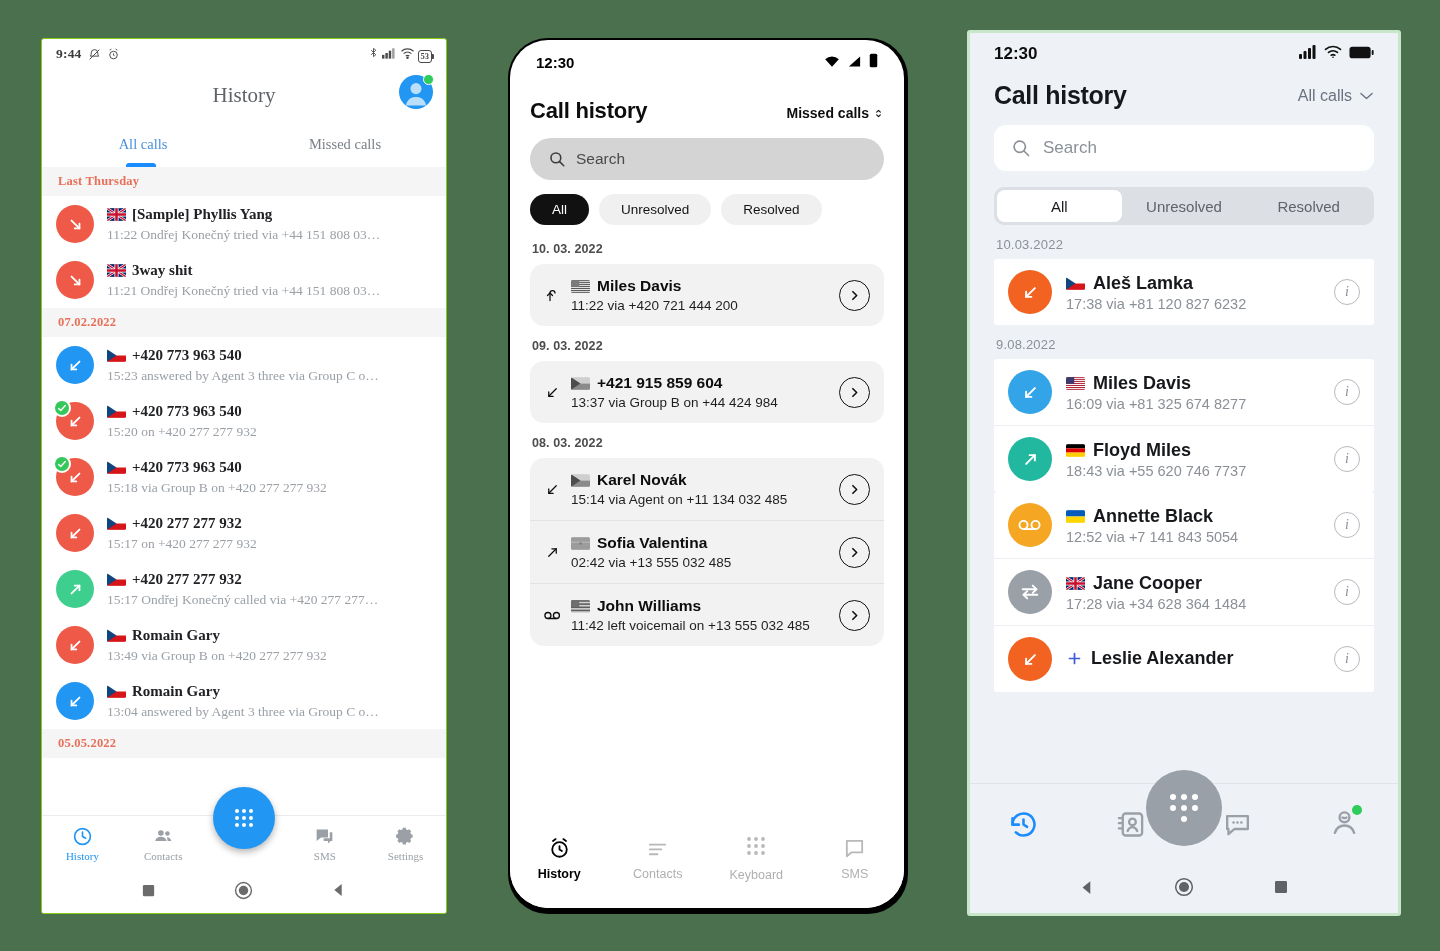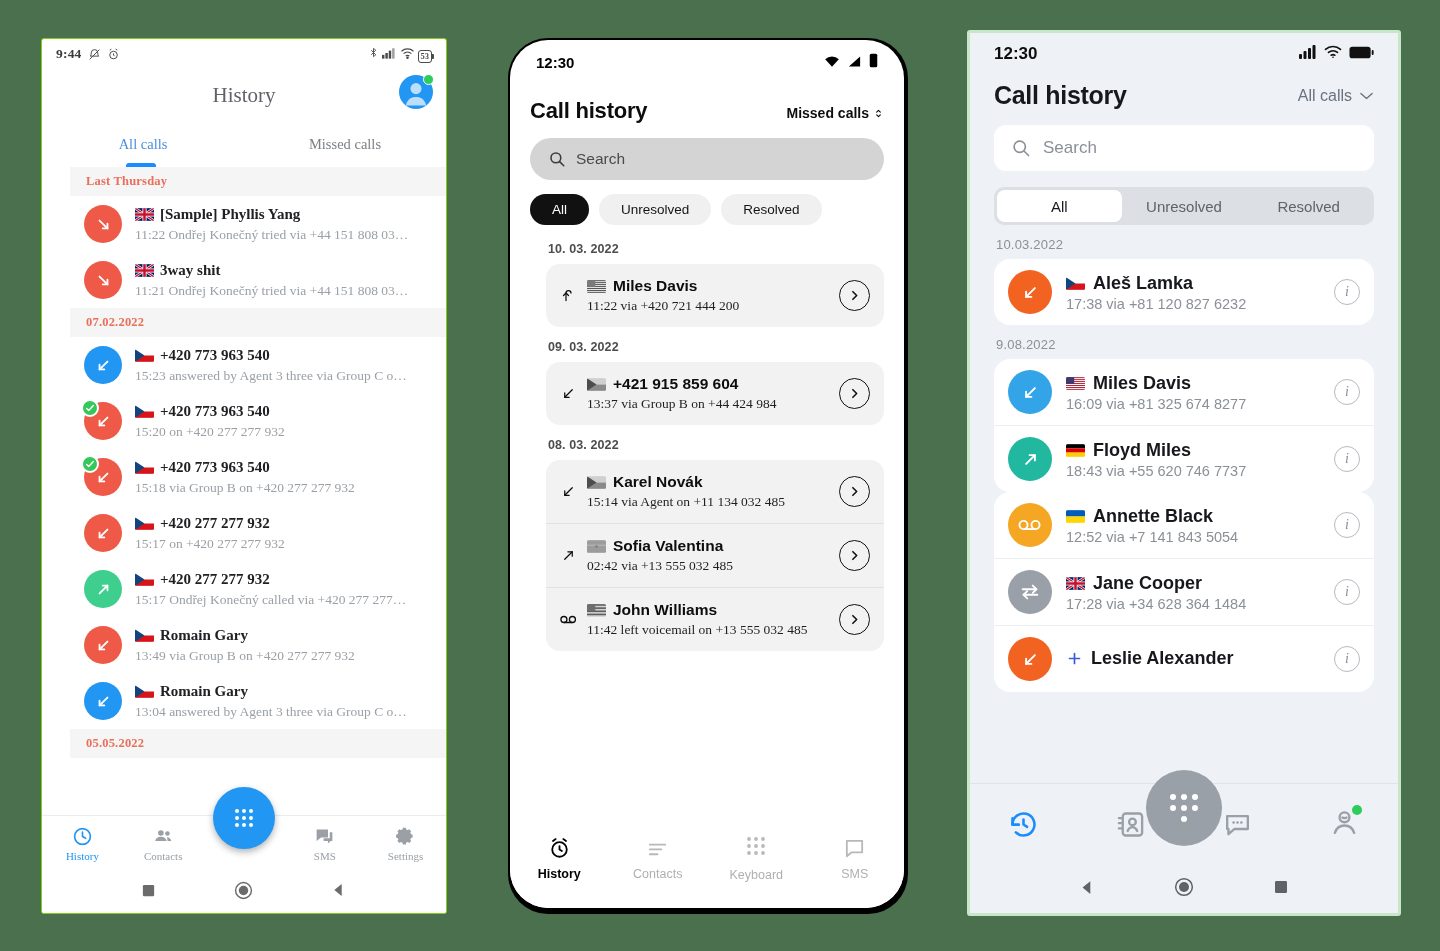--- a/index.html
+++ b/index.html
@@ -54,21 +54,21 @@
   .p1-tab {
     flex: 1; display: flex; align-items: center; justify-content: center;
     font-size: 14.5px; color: #7a7f85;
   }
   .p1-tab.active { color: #4a90d9; }
   .p1-tabind {
     position: absolute; bottom: 0; left: 84px; width: 30px; height: 4px;
     background: #1a8cff; border-radius: 3px 3px 0 0;
   }
 
-  .p1-list { flex: 1; overflow: hidden; position: relative; background: #fff; padding-left: 28px; }
+  .p1-list { flex: 1; overflow: hidden; position: relative; background: #fff; }
   .p1-datehdr {
     background: #f5f5f5; padding: 7px 16px; font-size: 12.5px;
     font-weight: bold; color: #e8705a; letter-spacing: .2px;
   }
   .p1-row { display: flex; align-items: center; padding: 9px 14px; gap: 13px; }
   .p1-ico { position: relative; width: 38px; height: 38px; flex: none; }
   .p1-circ {
     width: 38px; height: 38px; border-radius: 50%;
     display: flex; align-items: center; justify-content: center;
   }
@@ -138,35 +138,35 @@
     border-radius: 21px; display: flex; align-items: center; gap: 10px; padding: 0 18px;
   }
   .p2-search .ph { font-size: 15.5px; color: #4a4a4a; }
   .p2-chips { display: flex; gap: 10px; padding: 14px 20px 0 20px; }
   .p2-chip {
     height: 31px; border-radius: 16px; background: #f0f0f0; color: #141414;
     font-size: 13.5px; display: flex; align-items: center; justify-content: center;
     padding: 0 22px; flex: none;
   }
   .p2-chip.active { background: #111; color: #fff; }
-  .p2-list { flex: 1; overflow: hidden; padding: 0 20px; margin-top: 4px; margin-left: 16px; }
+  .p2-list { flex: 1; overflow: hidden; padding: 0 20px; margin-top: 4px; }
   .p2-date {
     font-size: 12.5px; font-weight: bold; color: #4d4d4d;
     padding: 13px 0 8px 2px; letter-spacing: .1px;
   }
   .p2-card { background: #f2f2f2; border-radius: 14px; overflow: hidden; }
   .p2-row { display: flex; align-items: center; padding: 13px 14px; gap: 10px; }
   .p2-row + .p2-row { border-top: 1px solid #e2e2e2; }
   .p2-dir { width: 17px; flex: none; display: flex; justify-content: center; }
   .p2-body { flex: 1; min-width: 0; }
   .p2-name {
     font-size: 15.5px; font-weight: bold; color: #0d0d0d;
     display: flex; align-items: center; gap: 7px;
   }
-  .p2-sub { font-size: 13.5px; color: #1f1f1f; margin-top: 3px; font-family: Liberation Serif, serif; }
+  .p2-sub { font-size: 13.5px; color: #1f1f1f; margin-top: 3px; }
   .p2-chev {
     width: 31px; height: 31px; border-radius: 50%; border: 1.6px solid #111;
     display: flex; align-items: center; justify-content: center; flex: none;
   }
   .p2-bottomnav {
     height: 84px; display: flex; padding-bottom: 14px; background: #fff;
   }
   .p2-nav {
     flex: 1; display: flex; flex-direction: column; align-items: center;
     justify-content: center; gap: 7px; font-size: 12.5px; color: #b0b0b0;
@@ -204,21 +204,21 @@
   }
   .p3-segi {
     flex: 1; display: flex; align-items: center; justify-content: center;
     font-size: 15px; color: #5f636a; border-radius: 8px;
   }
   .p3-segi.active { background: #fff; color: #16181c; }
   .p3-list { flex: 1; overflow: hidden; padding: 0 24px; }
   .p3-date {
     font-size: 13px; color: #8b9097; padding: 12px 0 7px 2px; letter-spacing: .2px;
   }
-  .p3-card { background: #fff; border-radius: 16px; overflow: hidden; }
+  .p3-card { background: #fff; border-radius: 3px; overflow: hidden; }
   .p3-row { display: flex; align-items: center; padding: 11px 14px; gap: 14px; }
   .p3-row + .p3-row { border-top: 1px solid #eceef1; }
   .p3-circ {
     width: 44px; height: 44px; border-radius: 50%; flex: none;
     display: flex; align-items: center; justify-content: center;
   }
   .p3-body { flex: 1; min-width: 0; }
   .p3-name {
     font-size: 18px; font-weight: bold; color: #16181c;
     display: flex; align-items: center; gap: 8px;

